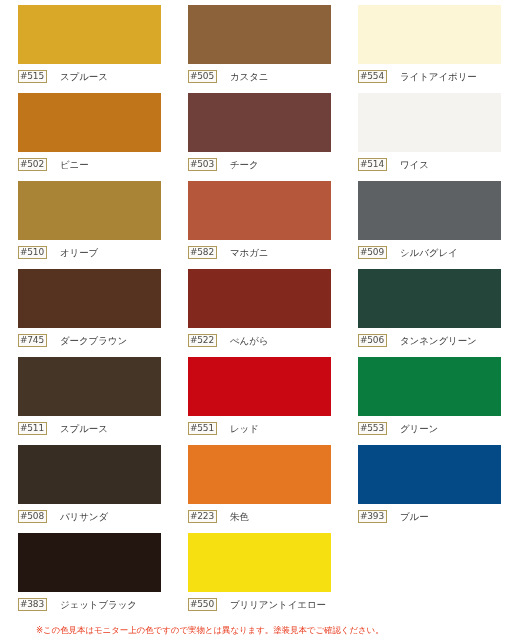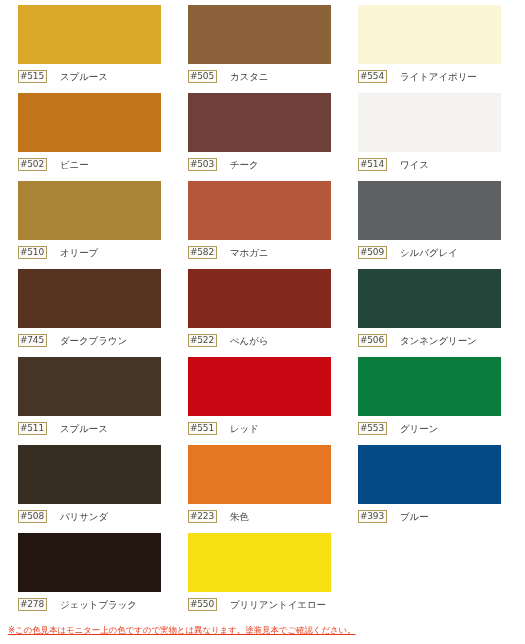--- a/index.html
+++ b/index.html
@@ -71,28 +71,27 @@
   .swatch-name {
     margin-left: 13px;
     font-size: 9.5px;
     line-height: 13px;
     color: #3c3c3c;
     letter-spacing: -0.1px;
   }
 
   .footnote {
     position: absolute;
-    left: 8px;
+    left: 36px;
     top: 624px;
     font-size: 8.5px;
     line-height: 12px;
     color: #e8391c;
     letter-spacing: -0.1px;
     white-space: nowrap;
-    text-decoration: underline;
   }
 </style>
 </head>
 <body>
 
 <div class="sheet">
 
   <div class="swatch-grid">
       <div class="swatch-cell">
         <div class="swatch-chip" style="background-color: rgb(217, 168, 41);"></div>
@@ -216,21 +215,21 @@
       <div class="swatch-cell">
         <div class="swatch-chip" style="background-color: rgb(4, 74, 134);"></div>
         <div class="swatch-label">
           <span class="swatch-code">#393</span>
           <span class="swatch-name">ブルー</span>
         </div>
       </div>
       <div class="swatch-cell">
         <div class="swatch-chip" style="background-color: rgb(35, 22, 17);"></div>
         <div class="swatch-label">
-          <span class="swatch-code">#278</span>
+          <span class="swatch-code">#383</span>
           <span class="swatch-name">ジェットブラック</span>
         </div>
       </div>
       <div class="swatch-cell">
         <div class="swatch-chip" style="background-color: rgb(247, 224, 17);"></div>
         <div class="swatch-label">
           <span class="swatch-code">#550</span>
           <span class="swatch-name">ブリリアントイエロー</span>
         </div>
       </div>

